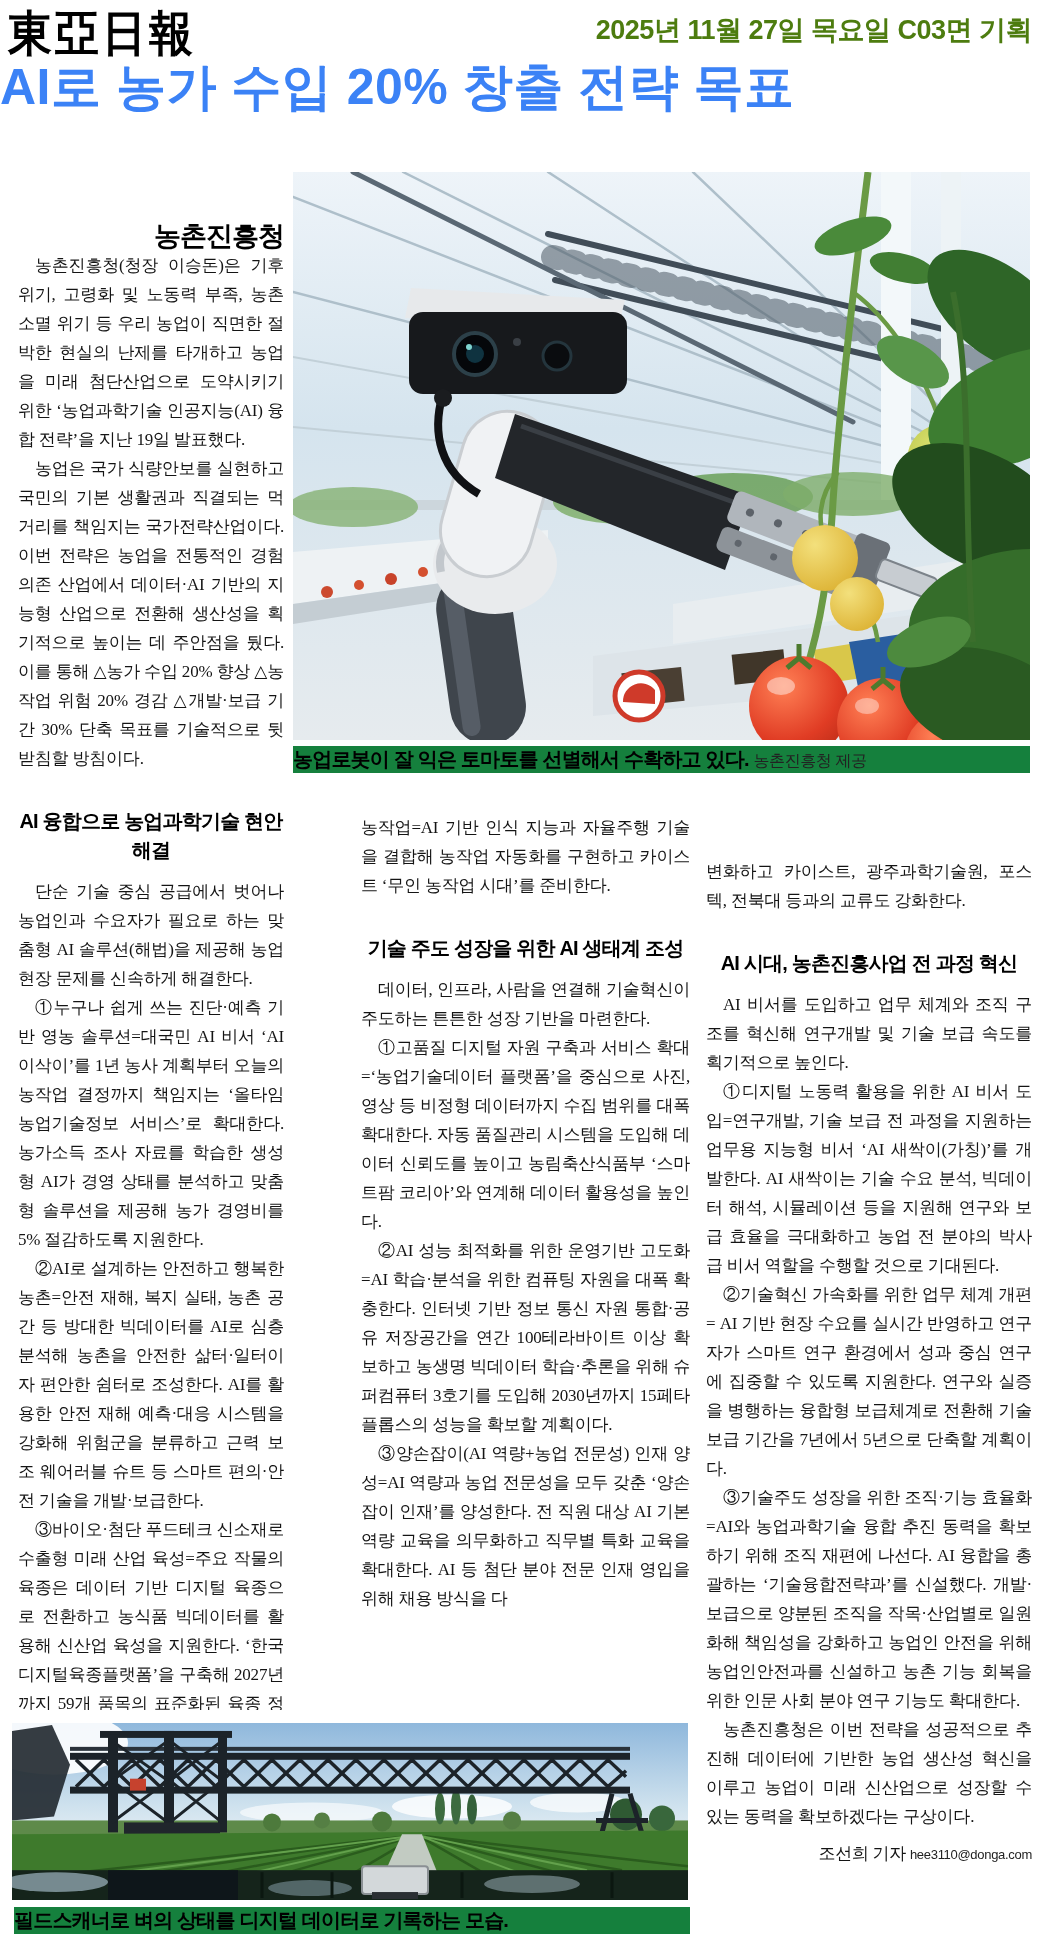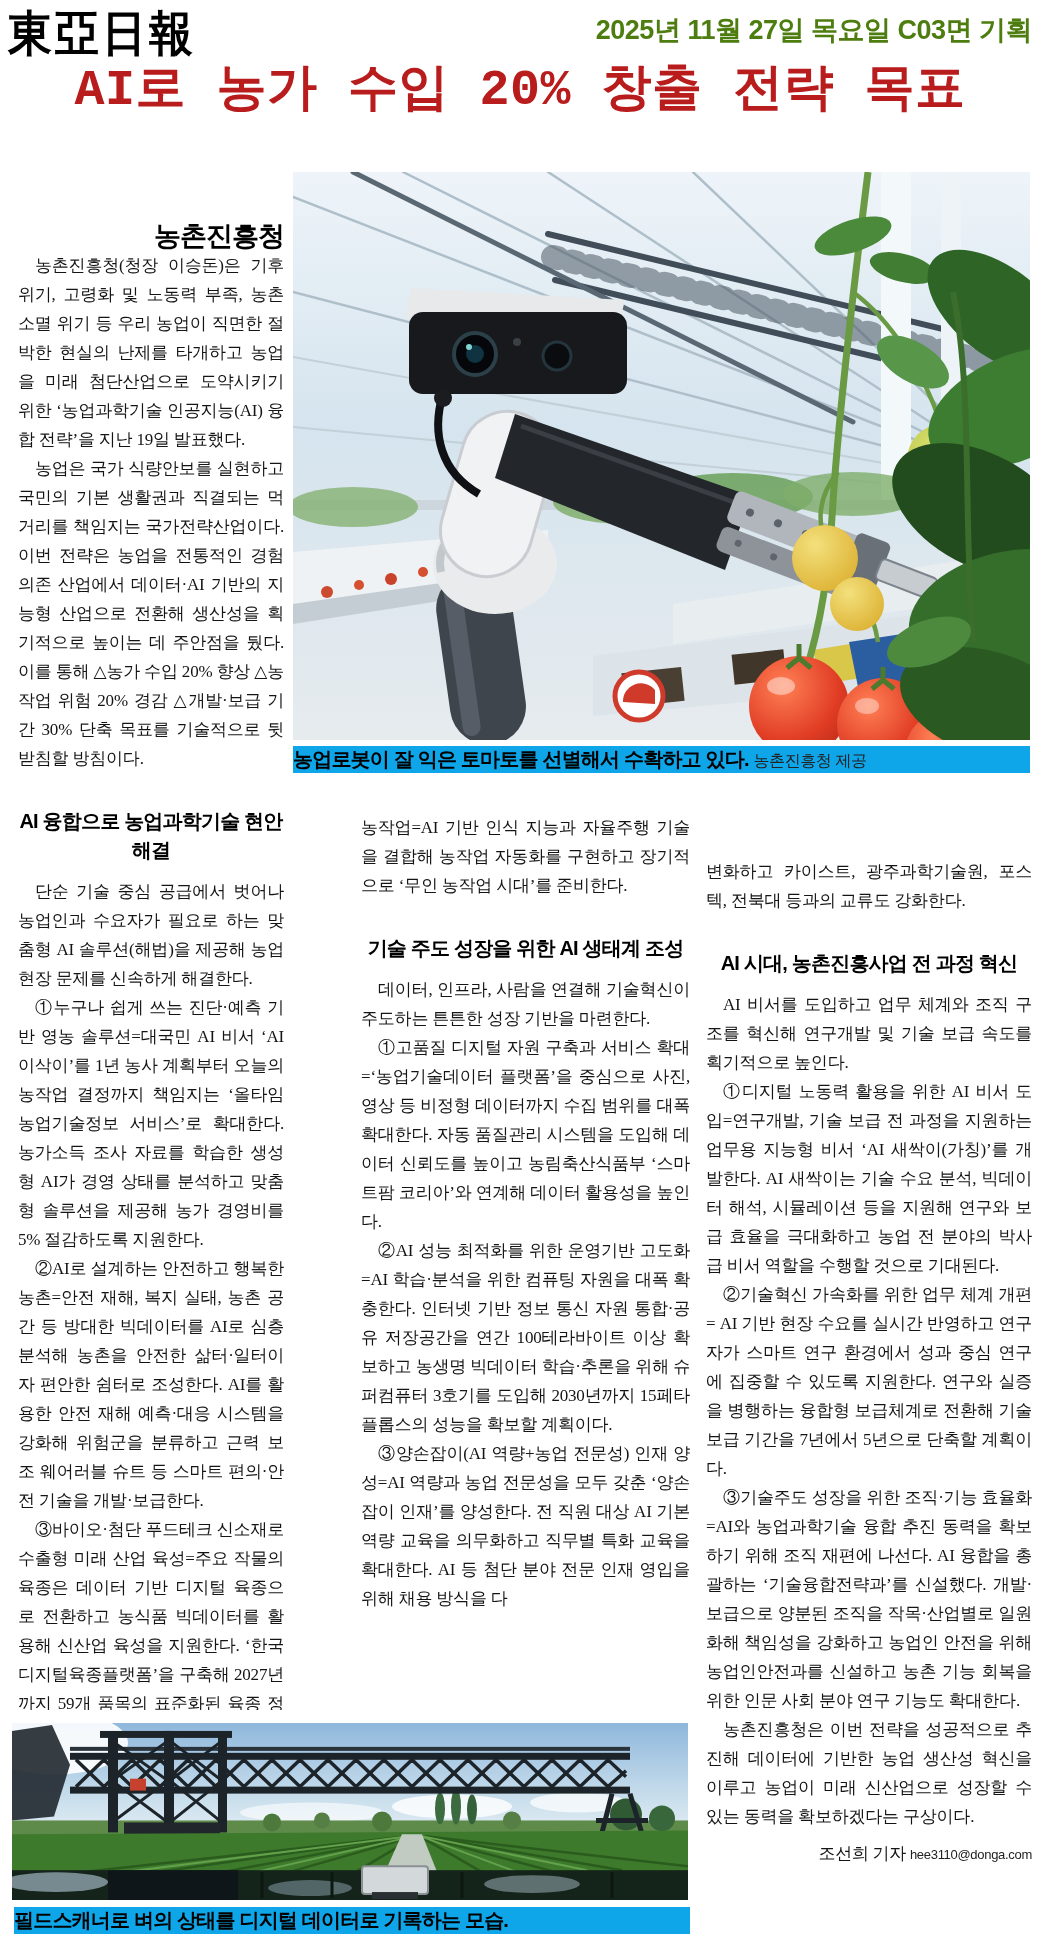--- a/index.html
+++ b/index.html
@@ -16,23 +16,23 @@
     font-family:"Liberation Serif","DejaVu Serif",serif;
     font-size:44px; font-weight:900; letter-spacing:3px; color:#000;
     transform:scaleY(1.1); transform-origin:left top;
   }
   .dateline {
     position:absolute; right:8px; top:12px;
     font-family:"Liberation Sans","DejaVu Sans",sans-serif;
     font-size:27px; font-weight:700; letter-spacing:-0.5px; color:#4d7c0f;
   }
   .headline {
-    position:absolute; left:0; top:54px; width:100%; text-align:center;
-    font-family:Liberation Mono, monospace;
-    font-size:50px; font-weight:900; letter-spacing:0.5px; color:#b91c1c;
+    position:absolute; left:0; top:54px; width:100%; 
+    font-family:Liberation Sans, sans-serif;
+    font-size:50px; font-weight:900; letter-spacing:0.5px; color:#3b82f6;
   }
 
   
   .col {
     position:absolute; font-size:17px; line-height:29px;
     text-align:justify; word-break:break-all; letter-spacing:-0.2px;
     overflow:hidden; color:#141414;
   }
   .col p.ind { text-indent:17px; }
   .left-col  { left:18px;  top:222px; width:266px; height:1488px; }
@@ -56,21 +56,21 @@
   
   .photo { position:absolute; overflow:hidden; background:#dde6ec; }
   .photo svg { display:block; width:100%; height:100%; }
   .top-photo    { left:293px; top:172px;  width:737px; height:568px; }
   .bottom-photo { left:12px;  top:1723px; width:676px; height:177px; }
 
   .caption {
     position:absolute;
     font-family:"Liberation Sans","DejaVu Sans",sans-serif;
     font-size:20px; font-weight:700; letter-spacing:-0.8px; color:#000;
-    background:#0ea5e9;
+    background:#15803d;
   }
   .top-caption { left:293px; top:746px; width:737px; }
   .credit { font-weight:400; font-size:16px; letter-spacing:-0.4px; color:#222; }
   .bottom-caption { left:14px; top:1907px; width:676px; }
 </style>
 </head>
 <body>
 
 <div class="page">
 
@@ -212,21 +212,21 @@
       </g>
     </svg>
   </figure>
 
   <div class="caption top-caption">
     <span>농업로봇이 잘 익은 토마토를 선별해서 수확하고 있다.</span>
     <span class="credit">농촌진흥청 제공</span>
   </div>
 
   <div class="col mid-col">
-    <p>농작업=AI 기반 인식 지능과 자율주행 기술을 결합해 농작업 자동화를 구현하고 장기적으로 ‘무인 농작업 시대’를 준비한다.</p>
+    <p>농작업=AI 기반 인식 지능과 자율주행 기술을 결합해 농작업 자동화를 구현하고 카이스트 ‘무인 농작업 시대’를 준비한다.</p>
     <div class="subhead">기술 주도 성장을 위한 AI 생태계 조성</div>
     <p class="ind">데이터, 인프라, 사람을 연결해 기술혁신이 주도하는 튼튼한 성장 기반을 마련한다.</p>
     <p class="ind">①고품질 디지털 자원 구축과 서비스 확대=‘농업기술데이터 플랫폼’을 중심으로 사진, 영상 등 비정형 데이터까지 수집 범위를 대폭 확대한다. 자동 품질관리 시스템을 도입해 데이터 신뢰도를 높이고 농림축산식품부 ‘스마트팜 코리아’와 연계해 데이터 활용성을 높인다.</p>
     <p class="ind">②AI 성능 최적화를 위한 운영기반 고도화=AI 학습·분석을 위한 컴퓨팅 자원을 대폭 확충한다. 인터넷 기반 정보 통신 자원 통합·공유 저장공간을 연간 100테라바이트 이상 확보하고 농생명 빅데이터 학습·추론을 위해 슈퍼컴퓨터 3호기를 도입해 2030년까지 15페타플롭스의 성능을 확보할 계획이다.</p>
     <p class="ind">③양손잡이(AI 역량+농업 전문성) 인재 양성=AI 역량과 농업 전문성을 모두 갖춘 ‘양손잡이 인재’를 양성한다. 전 직원 대상 AI 기본 역량 교육을 의무화하고 직무별 특화 교육을 확대한다. AI 등 첨단 분야 전문 인재 영입을 위해 채용 방식을 다</p>
   </div>
 
   <div class="col right-col">
     <p>변화하고 카이스트, 광주과학기술원, 포스텍, 전북대 등과의 교류도 강화한다.</p>
     <div class="subhead">AI 시대, 농촌진흥사업 전 과정 혁신</div>

